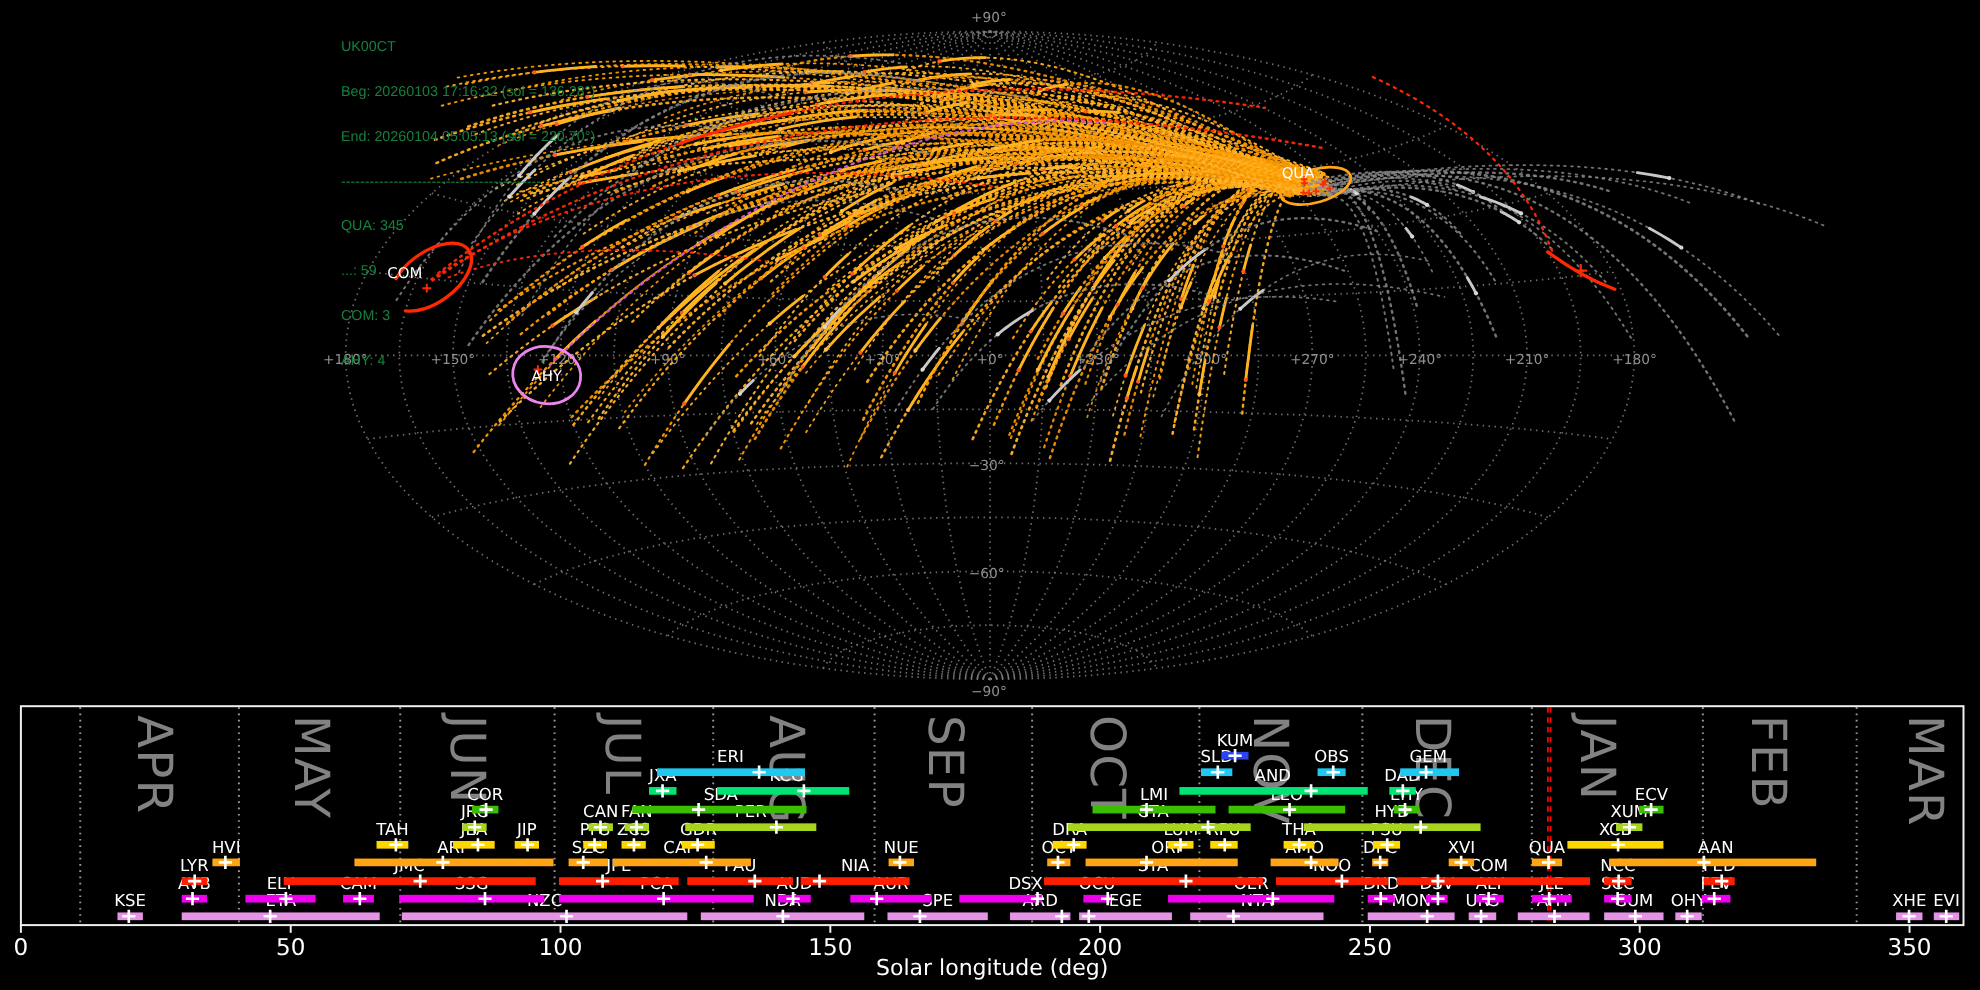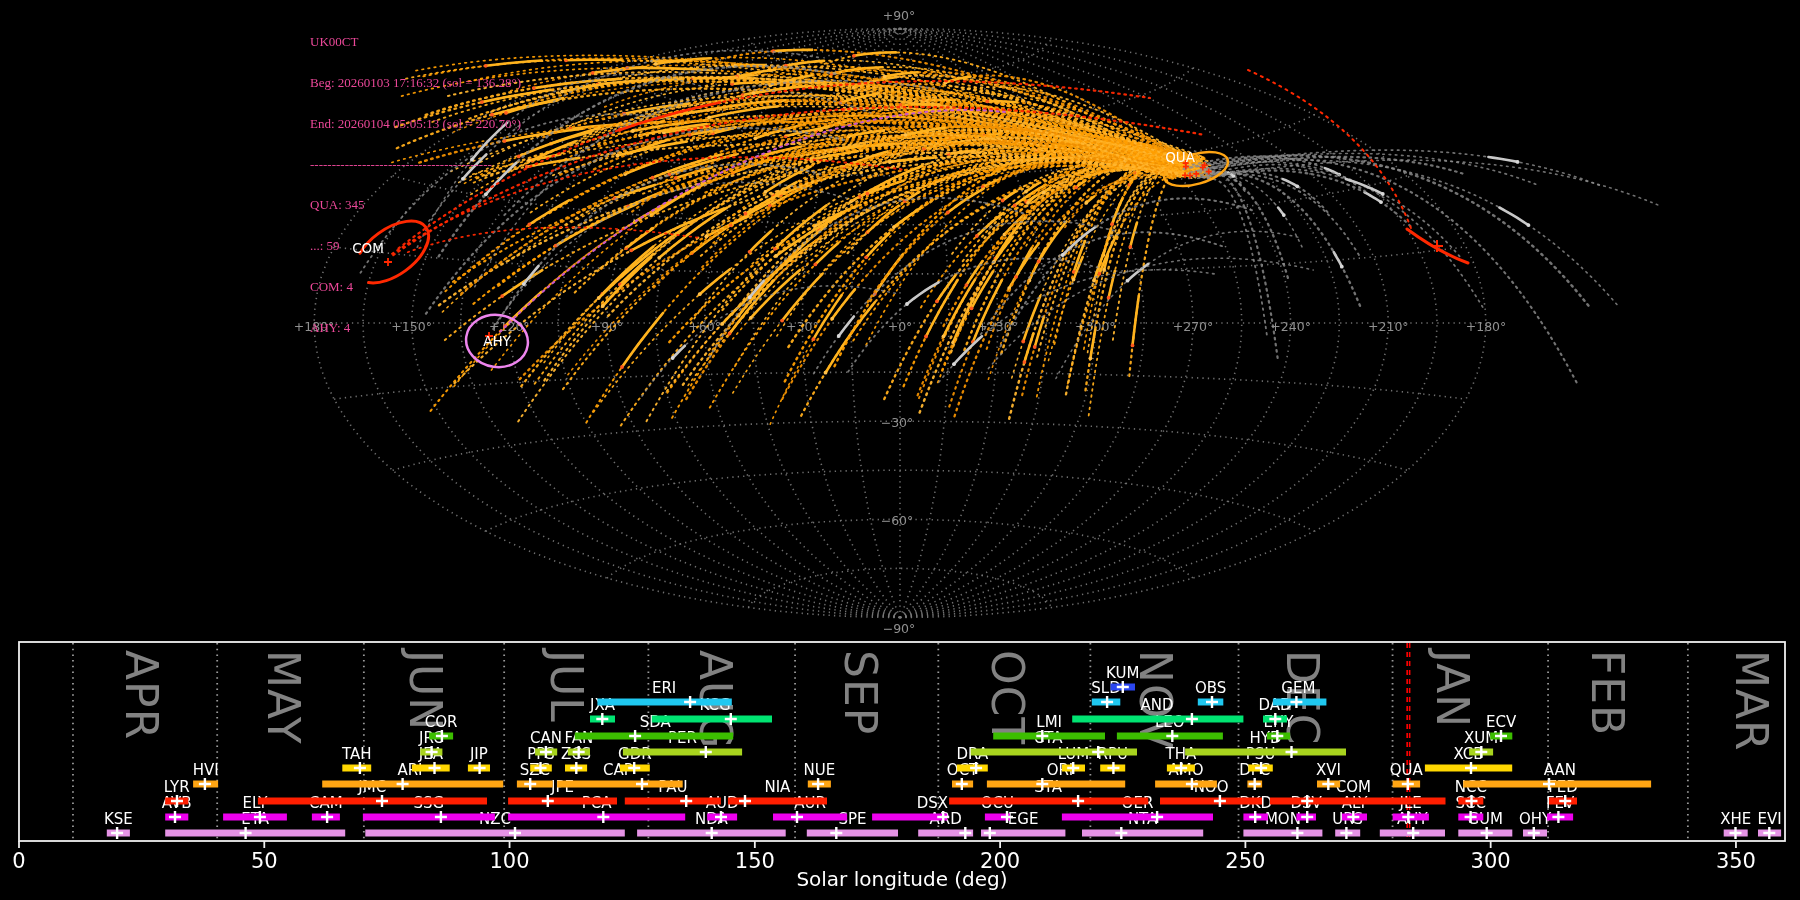--- a/index.html
+++ b/index.html
@@ -1,20 +1,20 @@
 <!DOCTYPE html>
 <html><head>
 <meta charset="utf-8">
 <style>
   html,body{margin:0;padding:0;background:#000;}
   #screen{position:relative;width:1800px;height:900px;background:#000;overflow:hidden;
           font-family:"DejaVu Sans",sans-serif;}
   #scene{position:absolute;left:0;top:0;}
-  #header{position:absolute;left:310px;top:8px;color:#ec4899;
-          font-family:Liberation Serif, serif;font-size:13px;line-height:13.6px;
+  #header{position:absolute;left:310px;top:8px;color:#15803d;
+          font-family:Liberation Sans, sans-serif;font-size:13px;line-height:13.6px;
           white-space:pre;z-index:5;}
   #header div{height:13.6px;}
 </style>
 </head>
 <body>
 
 <div id="screen">
   <svg id="scene" width="1800" height="900" viewBox="0 0 1800 900">
       <g>
         <path d="M900.0 617.5L869.3 617.1L838.8 615.9L808.3 613.9L778.2 611.1L748.4 607.5L718.9 603.1L690.0 598.0L661.7 592.1L634.0 585.4L607.0 578.1L580.9 570.0L555.6 561.3L531.3 551.9L508.0 541.9L485.7 531.3L464.6 520.1L444.7 508.4L426.0 496.1L408.6 483.4L392.6 470.3L378.0 456.7L364.7 442.8L353.0 428.5L342.8 414.0L334.1 399.2L326.9 384.2L321.3 369.1L317.3 353.8L314.9 338.4L314.1 323.0L314.9 307.6L317.3 292.2L321.3 276.9L326.9 261.8L334.1 246.8L342.8 232.0L353.0 217.5L364.7 203.2L378.0 189.3L392.6 175.7L408.6 162.6L426.0 149.9L444.7 137.6L464.6 125.9L485.7 114.7L508.0 104.1L531.3 94.1L555.6 84.7L580.9 76.0L607.0 67.9L634.0 60.6L661.7 53.9L690.0 48.0L718.9 42.9L748.4 38.5L778.2 34.9L808.3 32.1L838.8 30.1L869.3 28.9L900.0 28.5" fill="none" stroke="#7b7b7b" stroke-width="1.6" stroke-dasharray="1.3 4.1" stroke-linecap="butt" opacity="0.9"></path>
@@ -1199,16 +1199,16 @@
         <text x="902" y="886" font-size="20" fill="#fff" text-anchor="middle" font-family="DejaVu Sans, sans-serif">Solar longitude (deg)</text>
       </g>
     </svg>
   <div id="header">
     <div>UK00CT</div>
     <div>Beg: 20260103 17:16:32 (sol = 136.28°)</div>
     <div>End: 20260104 05:05:13 (sol = 220.70°)</div>
     <div>------------------------------------------</div>
     <div>QUA: 345</div>
     <div>...: 59</div>
-    <div>COM: 4</div>
+    <div>COM: 3</div>
     <div>AHY: 4</div>
   </div>
 </div>
 
 </body></html>

